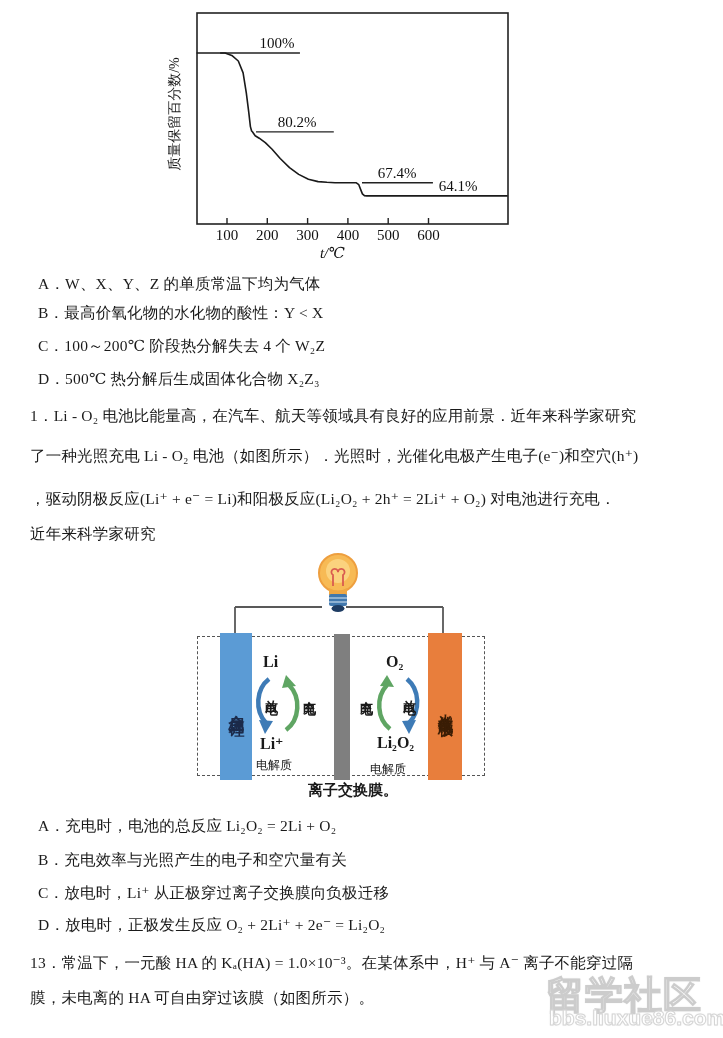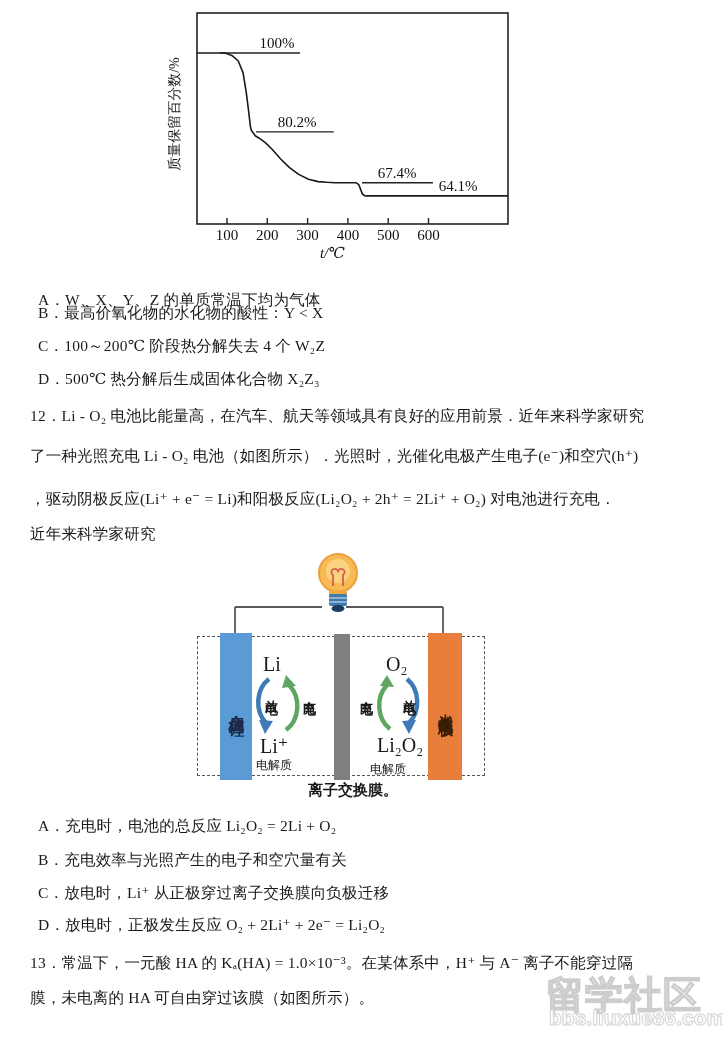--- a/index.html
+++ b/index.html
@@ -10,21 +10,21 @@
         font-size:14px;transform:rotate(-90deg);}
   .ctext{font-family:"Liberation Serif","DejaVu Serif",serif;font-size:15px;fill:#111;}
   .cital{font-style:italic;}
   .electrode{position:absolute;display:flex;align-items:center;justify-content:center;}
   .vtext{writing-mode:vertical-rl;text-orientation:upright;letter-spacing:3px;font-weight:bold;}
   .dashbox{position:absolute;left:197px;top:636px;width:288px;height:140px;
            border:1.6px dashed #555;box-sizing:border-box;}
   .dlabel{position:absolute;white-space:nowrap;}
   .vsmall{position:absolute;writing-mode:vertical-rl;text-orientation:upright;
           font-size:13px;letter-spacing:2px;white-space:nowrap;font-weight:bold;}
-  .species{position:absolute;font-weight:normal;font-size:20px;white-space:nowrap;}
+  .species{position:absolute;font-weight:bold;font-size:16px;white-space:nowrap;}
   .elyte{position:absolute;font-size:12px;white-space:nowrap;}
   .wm{position:absolute;font-family:"Liberation Sans","DejaVu Sans",sans-serif;font-weight:bold;
       color:#ffffff;-webkit-text-stroke:1.2px #cccccc;text-shadow:0 0 2px #dadada;z-index:6;}
   svg{position:absolute;overflow:visible;}
 </style>
 </head>
 <body>
 
 <div id="page">
 
@@ -47,26 +47,26 @@
       <line x1="60.149" y1="48" x2="139.94299999999998" y2="48" stroke="#222" stroke-width="1.3"></line>
       <text x="117" y="43" text-anchor="middle" class="ctext">100%</text>
       <line x1="96.016" y1="126.80399999999999" x2="173.79500000000002" y2="126.80399999999999" stroke="#222" stroke-width="1.3"></line>
       <text x="137" y="121.80399999999999" text-anchor="middle" class="ctext">80.2%</text>
       <line x1="202.005" y1="177.748" x2="272.933" y2="177.748" stroke="#222" stroke-width="1.3"></line>
       <text x="237" y="172.748" text-anchor="middle" class="ctext">67.4%</text>
       <text x="298" y="185.88200000000003" text-anchor="middle" class="ctext">64.1%</text>
       <polyline points="37.2,48.0 65.0,48.0 71.8,50.4 78.3,56.0 83.1,67.9 86.3,87.8 88.8,107.7 90.4,121.6 91.6,126.0 92.4,126.8 95.2,130.8 99.2,133.2 105.3,137.6 112.1,144.3 120.2,153.5 129.5,162.6 138.7,169.4 148.4,174.2 158.1,176.6 166.9,177.3 175.0,177.7 196.0,177.7 198.8,179.7 200.8,184.9 202.4,188.9 204.4,190.7 206.8,190.9 347.1,190.9" fill="none" stroke="#1a1a1a" stroke-width="1.6" stroke-linejoin="round" stroke-linecap="round"></polyline>
     </svg>
 
-  <div class="line" style="left:38px;top:274px;margin-top:16px;">A．W、X、Y、Z 的单质常温下均为气体</div>
+  <div class="line" style="left:38px;top:274px;">A．W、X、Y、Z 的单质常温下均为气体</div>
   <div class="line" style="left:38px;top:303px;">B．最高价氧化物的水化物的酸性：Y &lt; X</div>
   <div class="line" style="left:38px;top:336px;">C．100～200℃ 阶段热分解失去 4 个 W₂Z</div>
   <div class="line" style="left:38px;top:369px;">D．500℃ 热分解后生成固体化合物 X₂Z₃</div>
 
-  <div class="line" style="left:30px;top:406px;">12．Li - O₂ 电池比能量高，在汽车、航天等领域具有良好的应用前景．近年来科学家研究</div>
+  <div class="line" style="left:30px;top:406px;">1．Li - O₂ 电池比能量高，在汽车、航天等领域具有良好的应用前景．近年来科学家研究</div>
   <div class="line" style="left:30px;top:446px;">了一种光照充电 Li - O₂ 电池（如图所示）．光照时，光催化电极产生电子(e⁻)和空穴(h⁺)</div>
   <div class="line" style="left:30px;top:489px;">，驱动阴极反应(Li⁺ + e⁻ = Li)和阳极反应(Li₂O₂ + 2h⁺ = 2Li⁺ + O₂) 对电池进行充电．</div>
   <div class="line" style="left:30px;top:524px;">近年来科学家研究</div>
 
   <div>
 
     <svg style="left:230px;top:600px;" width="220" height="42">
       <path d="M 5 7 H 92 M 116 7 H 213 M 5 7 V 37 M 213 7 V 35" stroke="#595959" stroke-width="1.8" fill="none"></path>
     </svg>
 

